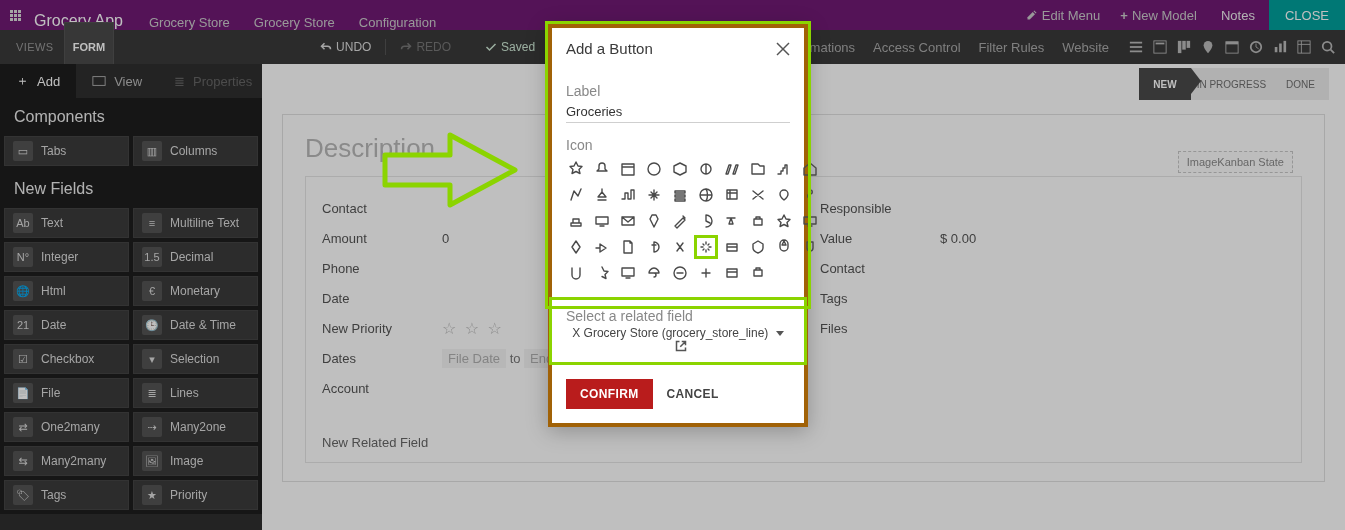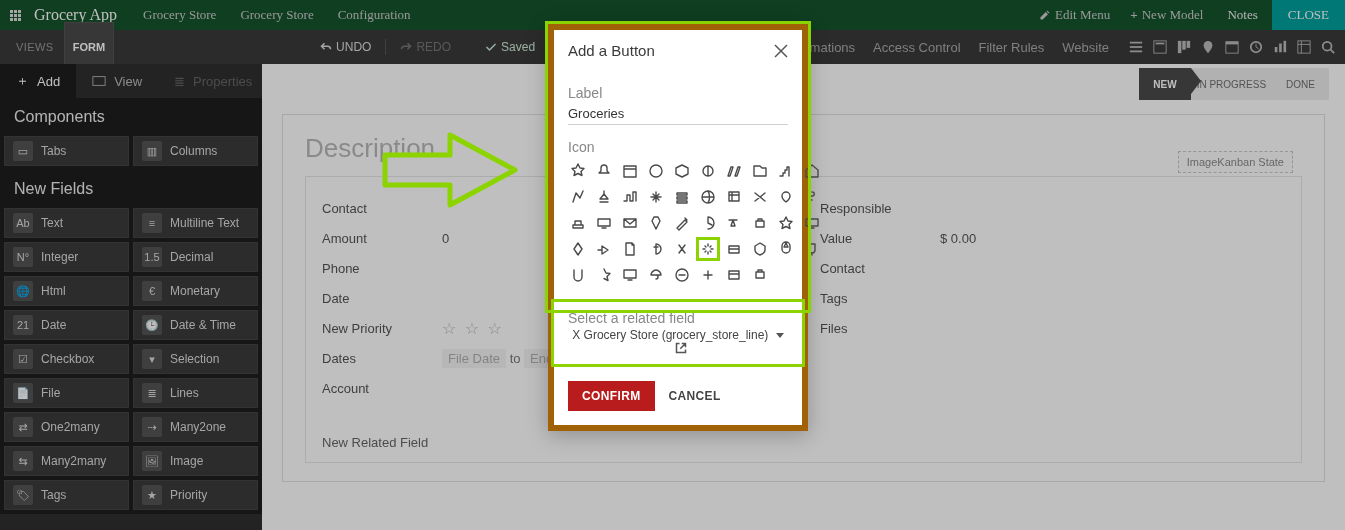--- a/index.html
+++ b/index.html
@@ -1,20 +1,20 @@
 <!DOCTYPE html>
 <html><head>
 <meta charset="utf-8">
 <style>
   * { box-sizing: border-box; margin: 0; padding: 0; }
   html, body { width: 1345px; height: 530px; font-family: "Helvetica Neue", Arial, sans-serif; font-size: 13px; color: #4c4c4c; background: #f0f0f0; overflow: hidden; }
   .overlay { position: absolute; inset: 0; background: rgba(0,0,0,0.25); z-index: 50; pointer-events: none; }
 
   
-  .topbar { height: 30px; background: #14532d; display: flex; align-items: center; color: #ddd; position: relative; z-index: 40; font-family: Liberation Serif, serif; }
+  .topbar { height: 30px; background: #701a75; display: flex; align-items: flex-end; color: #ddd; position: relative; z-index: 40; }
   .apps-icon { width: 30px; height: 30px; display:flex; align-items:center; justify-content:center; }
   .grid9 { display:grid; grid-template-columns:repeat(3,3px); grid-auto-rows:3px; gap:1px; }
   .grid9 span { background:#ddd; }
   .app-title { font-size:16px; font-weight:500; color:#fff; padding:0 14px 0 4px; }
   .top-link { color:#ccc; padding:0 12px; cursor:pointer; }
   .top-right { margin-left:auto; display:flex; align-items:center; height:100%; }
   .edit-link { color:#ccc; padding:0 10px; display:flex; align-items:center; gap:4px; }
   .notes-btn { height:100%; display:flex; align-items:center; padding:0 14px; color:#eee; }
   .close-btn { height:100%; display:flex; align-items:center; padding:0 16px; background:#00a09d; color:#fff; font-weight:500; }
 
@@ -61,21 +61,21 @@
   .flab { width:120px; color:#555; }
   .fval { color:#555; }
   .stars { color:#b8b8b8; font-size:16px; letter-spacing:2px; }
   .daterange { color:#777; }
   .daterange .ph { background:#f4f4f4; padding:2px 6px; color:#b0b0b0; }
   .new-rel { padding:12px 16px; color:#666; }
 
   
   .modal-wrap { position:absolute; top:24px; left:548px; width:260px; z-index:200; }
   .call-frame { position:absolute; top:-3px; left:-3px; right:-3px; bottom:118px; border:3px solid #8bd400; pointer-events:none; z-index:1; }
-  .modal { background:#fff; border:6px solid #a16207; box-shadow:0 4px 20px rgba(0,0,0,.25); }
+  .modal { background:#fff; border:4px solid #a16207; box-shadow:0 4px 20px rgba(0,0,0,.25); }
   .m-head { display:flex; align-items:center; justify-content:space-between; padding:12px 14px; }
   .m-title { font-size:15px; color:#3a3a3a; }
   .m-close { font-size:16px; color:#555; cursor:pointer; }
   .m-body { padding:14px 14px 4px; }
   .m-sec-lbl { font-size:14px; color:#888; margin-bottom:2px; }
   .m-input { width:100%; border:none; border-bottom:1px solid #cfcfcf; padding:3px 0; font-size:13px; color:#333; outline:none; }
   .m-spacer { height:14px; }
   .icon-grid { display:grid; grid-template-columns:repeat(10, 1fr); gap:6px 6px; margin-top:6px; }
   .ig { width:20px; height:20px; display:flex; align-items:center; justify-content:center; color:#4a4a4a; cursor:pointer; }
   .ig svg { width:16px; height:16px; }

